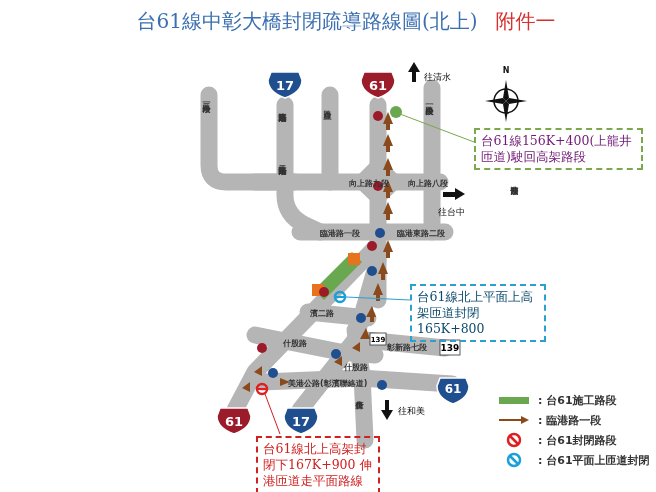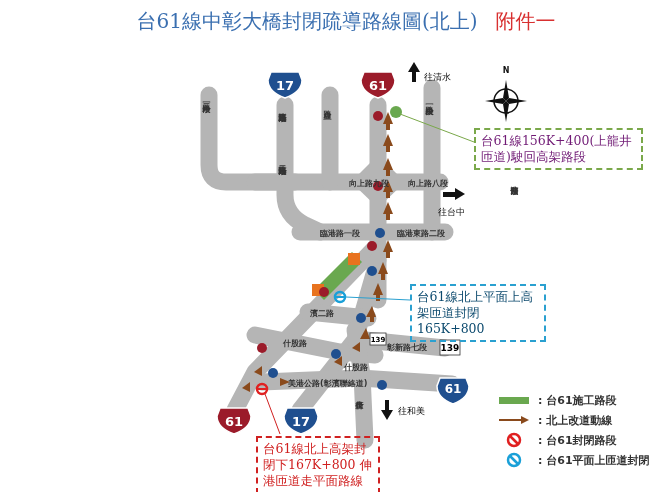--- a/index.html
+++ b/index.html
@@ -191,38 +191,38 @@
   </g>
 </svg>
 
 <div class="callout" style="left:474px;top:128px;width:155px;border:2px dashed #7aa84a;color:#701a75;">
   <span>台61線156K+400(上龍井匝道)駛回高架路段</span>
 </div>
 <div class="callout" style="left:410px;top:284px;width:122px;border:2px dashed #2aa0d0;color:#0c4a6e;">
   <span>台61線北上平面上高架匝道封閉165K+800</span>
 </div>
 <div class="callout" style="left:256px;top:436px;width:110px;border:2px dashed #d02020;color:#d02020;">
-  <span>台61線北上高架封閉下167K+800 伸港匝道走平面路線</span>
+  <span>台61線北上高架封閉下167K+900 伸港匝道走平面路線</span>
 </div>
 
 <div class="legend">
   <div class="legend-row">
     <div class="legend-sym">
         <div style="width:30px;height:7px;background:#6aa84f;"></div>
       </div>
     <span>: 台61施工路段</span>
   </div>
   <div class="legend-row">
     <div class="legend-sym">
         <svg width="30" height="8" style="position:static">
           <line x1="0" y1="4" x2="24" y2="4" stroke="#8a4a1c" stroke-width="2"></line>
           <polygon points="22,0 30,4 22,8" fill="#8a4a1c"></polygon>
         </svg>
       </div>
-    <span>: 北上改道動線</span>
+    <span>: 臨港路一段</span>
   </div>
   <div class="legend-row">
     <div class="legend-sym">
         <svg width="16" height="16" style="position:static">
           <circle cx="8" cy="8" r="6" fill="none" stroke="#e02020" stroke-width="2.5"></circle>
           <line x1="4" y1="4" x2="12" y2="12" stroke="#e02020" stroke-width="2.5"></line>
         </svg>
       </div>
     <span>: 台61封閉路段</span>
   </div>

